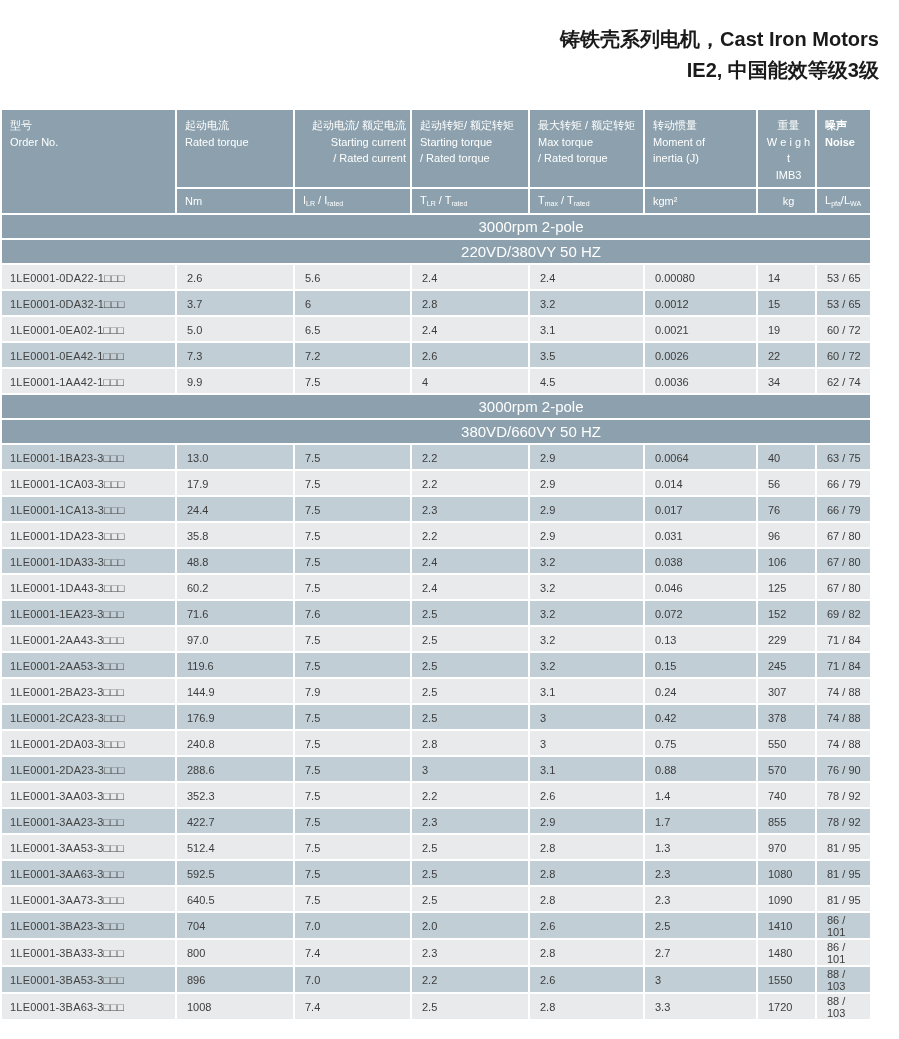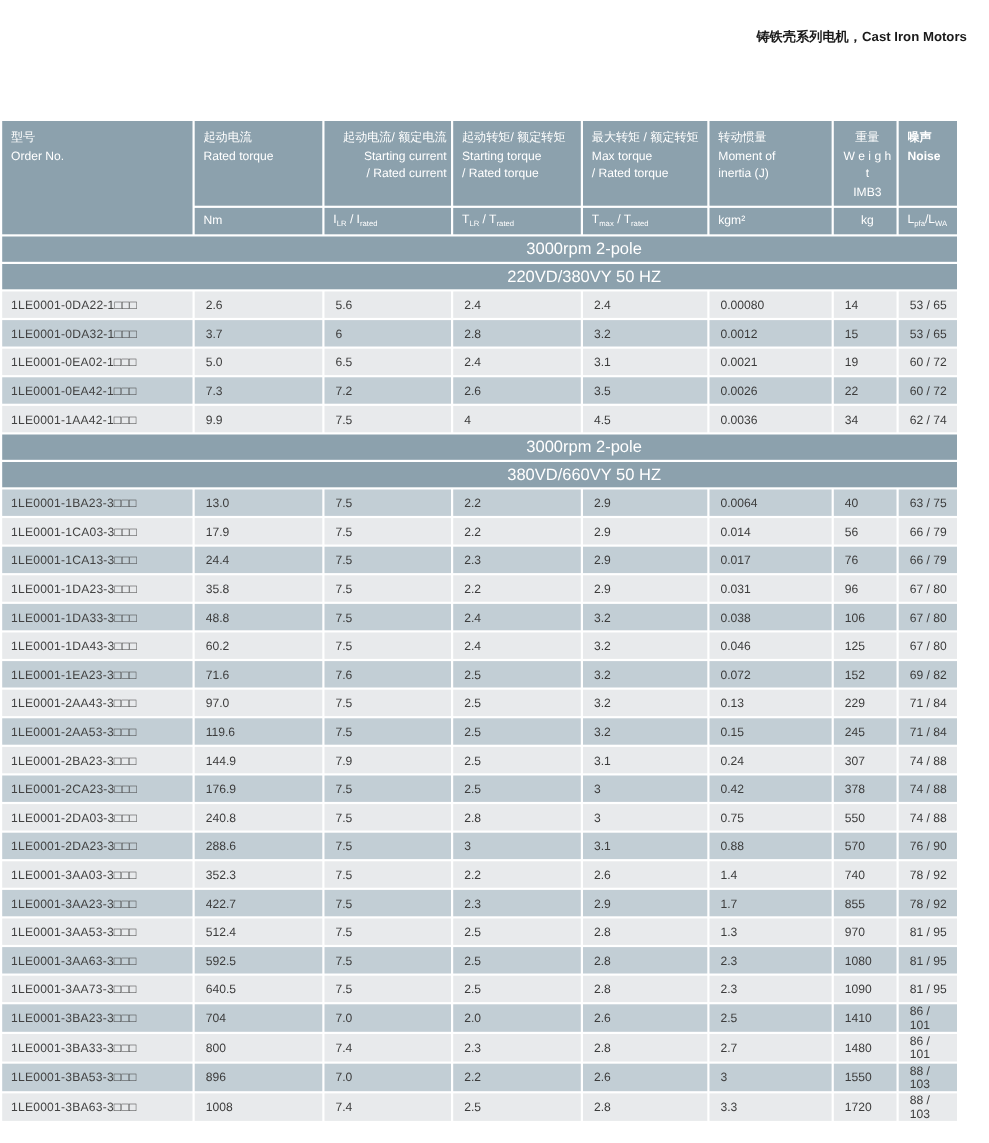--- a/index.html
+++ b/index.html
@@ -3,21 +3,21 @@
 <meta charset="utf-8">
 <style>
   html,body{margin:0;padding:0;}
   body{
     width:899px;height:1039px;position:relative;overflow:hidden;
     background:#ffffff;
     font-family:"Liberation Sans","DejaVu Sans",sans-serif;
   }
   .title{
     position:absolute;top:24px;right:20px;text-align:right;
-    font-size:12px;font-weight:bold;color:#1a1a1a;line-height:1.55;
+    font-size:20px;font-weight:bold;color:#1a1a1a;line-height:1.55;
   }
   table.spec{
     position:absolute;top:108px;left:0;
     border-collapse:separate;border-spacing:2px;
     table-layout:fixed;
   }
   table.spec th, table.spec td{box-sizing:border-box;overflow:hidden;}
   thead th{
     background:#8ca1ad;color:#ffffff;font-weight:normal;
     text-align:left;vertical-align:top;
@@ -38,20 +38,21 @@
   }
   td.order{padding-left:8px;color:#424242;letter-spacing:0.2px;}
   tr.dark td{background:#c2ced5;}
   tr.light td{background:#e8eaec;}
 </style>
 </head>
 <body>
 
 <div class="title">
   <div>铸铁壳系列电机，Cast Iron Motors</div>
+  <div>IE2, 中国能效等级3级</div>
 </div>
 
 <table class="spec" id="spec">
     <colgroup>
       <col style="width: 173px;">
       <col style="width: 116px;">
       <col style="width: 115px;">
       <col style="width: 116px;">
       <col style="width: 113px;">
       <col style="width: 111px;">

